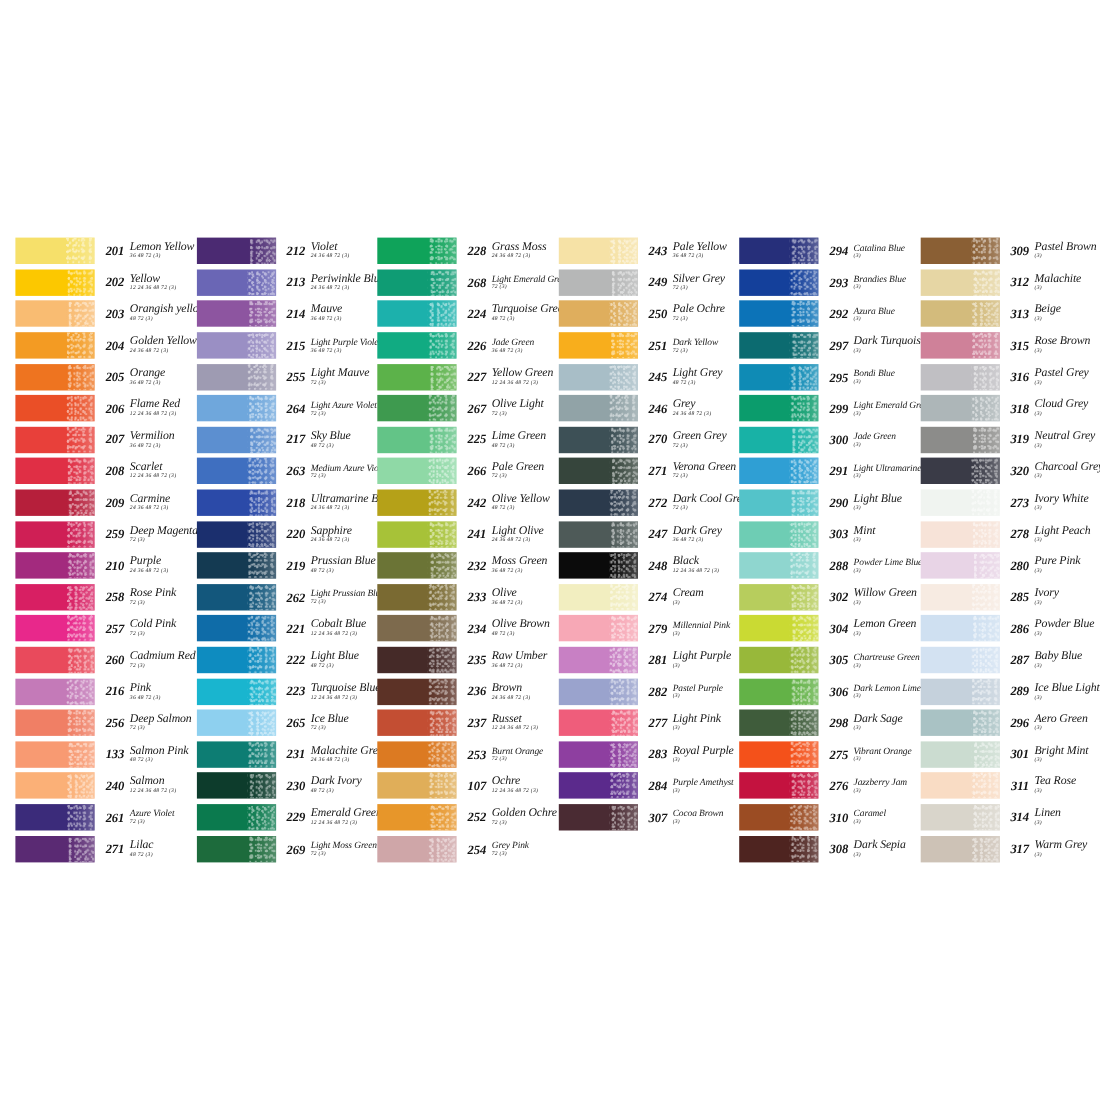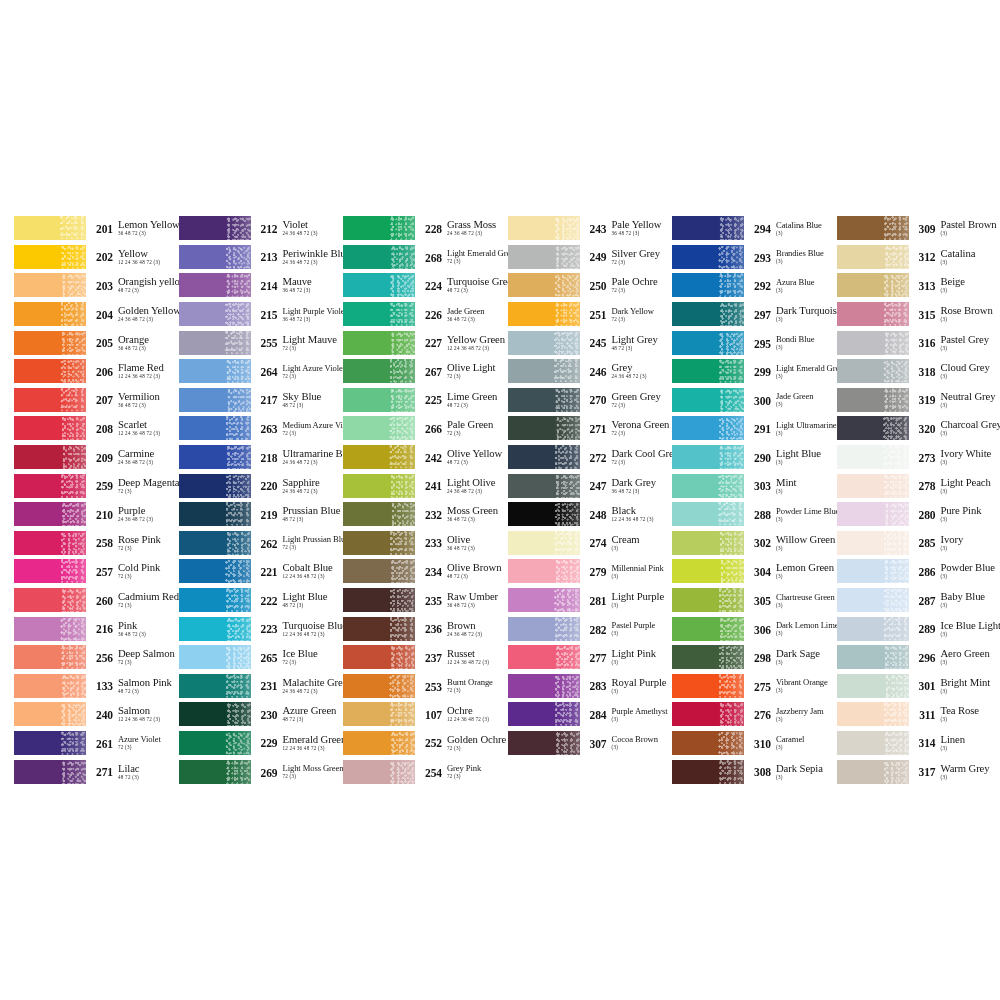--- a/index.html
+++ b/index.html
@@ -14,20 +14,21 @@
     left:0; top:0;
     width:1000px; height:1000px;
   }
   .columns{
     position:absolute;
     left:14px; top:214px;
     width:986px; height:570px;
     display:flex;
     flex-direction:row;
     align-items:flex-start;
+    font-style:italic;
   }
   .color-column{
     width:164.5px;
     display:flex;
     flex-direction:column;
   }
   .color-column:last-child{width:162px;}
   .swatch-row{
     height:28.6px;
     display:flex;
@@ -541,21 +542,21 @@
             </div>
           </div>
         </div>
         <div class="swatch-row">
           <div class="swatch" style="background: rgb(13, 60, 44);">
             <div class="grain" style="background: radial-gradient(circle at 49% 44%, rgba(255, 255, 255, 0.95) 0px, rgba(255, 255, 255, 0.95) 1.1px, transparent 1.4px) 0% 0% / 7px 6px, radial-gradient(circle at 89% 41%, rgba(255, 255, 255, 0.85) 0px, rgba(255, 255, 255, 0.85) 1px, transparent 1.3px) 0% 0% / 6px 7px, radial-gradient(circle at 64% 74%, rgba(255, 255, 255, 0.8) 0px, rgba(255, 255, 255, 0.8) 0.9px, transparent 1.2px) 0% 0% / 5px 5px, radial-gradient(circle at 51% 59%, rgba(255, 255, 255, 0.9) 0px, rgba(255, 255, 255, 0.9) 1px, transparent 1.3px) 0% 0% / 8px 8px, linear-gradient(90deg, rgba(255, 255, 255, 0) 0%, rgba(255, 255, 255, 0.22) 60%, rgba(255, 255, 255, 0.45) 100%) 0% 0% / 100% 100%;"></div>
           </div>
           <div class="row-info">
             <div class="code">230</div>
             <div class="names">
-              <div class="cname">Azure Green</div>
+              <div class="cname">Dark Ivory</div>
               <div class="sets">48 72 (3)</div>
             </div>
           </div>
         </div>
         <div class="swatch-row">
           <div class="swatch" style="background: rgb(11, 122, 78);">
             <div class="grain" style="background: radial-gradient(circle at 26% 61%, rgba(255, 255, 255, 0.95) 0px, rgba(255, 255, 255, 0.95) 1.1px, transparent 1.4px) 0% 0% / 7px 6px, radial-gradient(circle at 76% 69%, rgba(255, 255, 255, 0.85) 0px, rgba(255, 255, 255, 0.85) 1px, transparent 1.3px) 0% 0% / 6px 7px, radial-gradient(circle at 81% 51%, rgba(255, 255, 255, 0.8) 0px, rgba(255, 255, 255, 0.8) 0.9px, transparent 1.2px) 0% 0% / 5px 5px, radial-gradient(circle at 69% 76%, rgba(255, 255, 255, 0.9) 0px, rgba(255, 255, 255, 0.9) 1px, transparent 1.3px) 0% 0% / 8px 8px, linear-gradient(90deg, rgba(255, 255, 255, 0) 0%, rgba(255, 255, 255, 0.22) 60%, rgba(255, 255, 255, 0.45) 100%) 0% 0% / 100% 100%;"></div>
           </div>
           <div class="row-info">
             <div class="code">229</div>
@@ -1305,21 +1306,21 @@
             </div>
           </div>
         </div>
         <div class="swatch-row">
           <div class="swatch" style="background: rgb(230, 214, 164);">
             <div class="grain" style="background: radial-gradient(circle at 55% 40%, rgba(255, 255, 255, 0.95) 0px, rgba(255, 255, 255, 0.95) 1.1px, transparent 1.4px) 0% 0% / 7px 6px, radial-gradient(circle at 75% 40%, rgba(255, 255, 255, 0.85) 0px, rgba(255, 255, 255, 0.85) 1px, transparent 1.3px) 0% 0% / 6px 7px, radial-gradient(circle at 60% 80%, rgba(255, 255, 255, 0.8) 0px, rgba(255, 255, 255, 0.8) 0.9px, transparent 1.2px) 0% 0% / 5px 5px, radial-gradient(circle at 75% 50%, rgba(255, 255, 255, 0.9) 0px, rgba(255, 255, 255, 0.9) 1px, transparent 1.3px) 0% 0% / 8px 8px, linear-gradient(90deg, rgba(255, 255, 255, 0) 0%, rgba(255, 255, 255, 0.22) 60%, rgba(255, 255, 255, 0.45) 100%) 0% 0% / 100% 100%;"></div>
           </div>
           <div class="row-info">
             <div class="code">312</div>
             <div class="names">
-              <div class="cname">Catalina</div>
+              <div class="cname">Malachite</div>
               <div class="sets">(3)</div>
             </div>
           </div>
         </div>
         <div class="swatch-row">
           <div class="swatch" style="background: rgb(211, 187, 124);">
             <div class="grain" style="background: radial-gradient(circle at 32% 57%, rgba(255, 255, 255, 0.95) 0px, rgba(255, 255, 255, 0.95) 1.1px, transparent 1.4px) 0% 0% / 7px 6px, radial-gradient(circle at 62% 68%, rgba(255, 255, 255, 0.85) 0px, rgba(255, 255, 255, 0.85) 1px, transparent 1.3px) 0% 0% / 6px 7px, radial-gradient(circle at 77% 57%, rgba(255, 255, 255, 0.8) 0px, rgba(255, 255, 255, 0.8) 0.9px, transparent 1.2px) 0% 0% / 5px 5px, radial-gradient(circle at 58% 67%, rgba(255, 255, 255, 0.9) 0px, rgba(255, 255, 255, 0.9) 1px, transparent 1.3px) 0% 0% / 8px 8px, linear-gradient(90deg, rgba(255, 255, 255, 0) 0%, rgba(255, 255, 255, 0.22) 60%, rgba(255, 255, 255, 0.45) 100%) 0% 0% / 100% 100%;"></div>
           </div>
           <div class="row-info">
             <div class="code">313</div>

